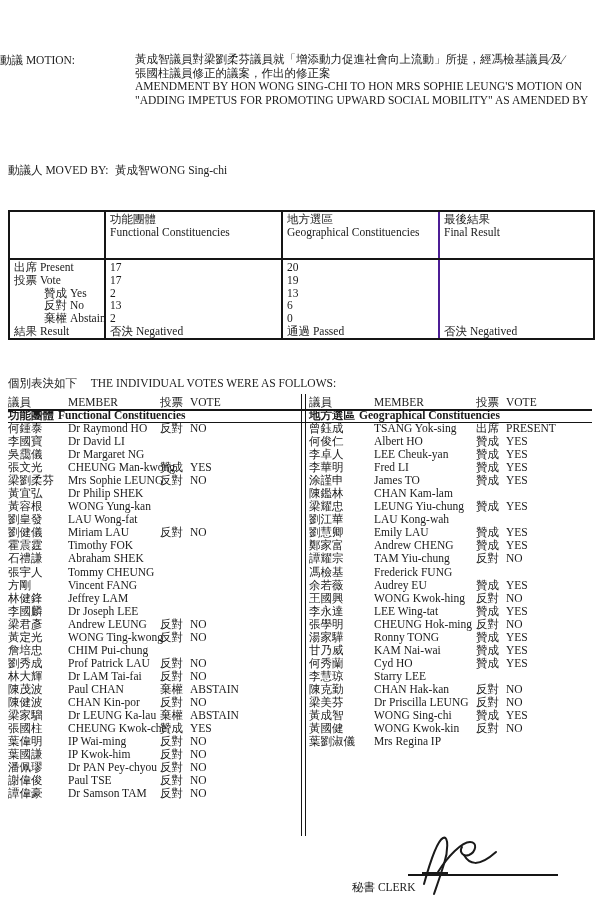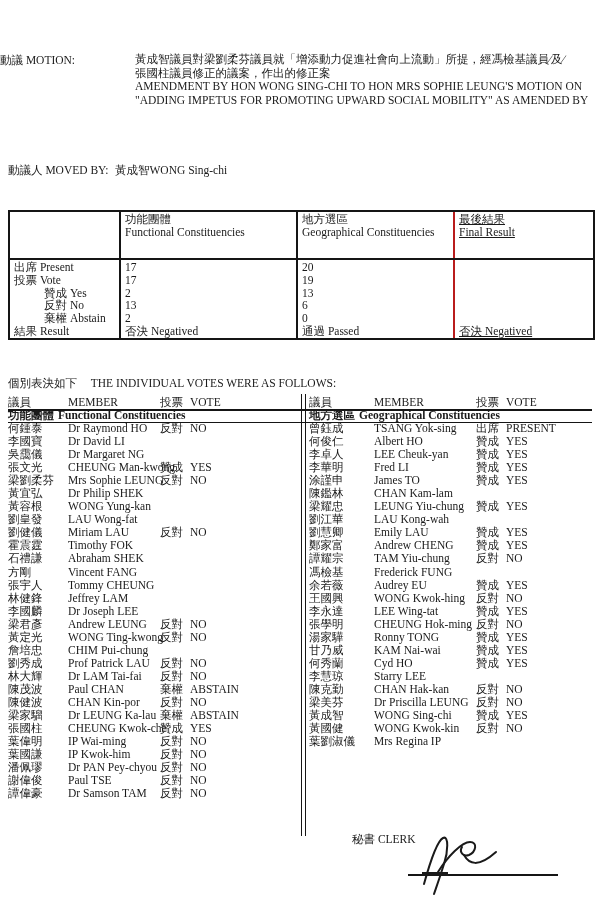--- a/index.html
+++ b/index.html
@@ -15,24 +15,24 @@
   .motion-lines{width:482px;}
   .mline{line-height:13.6px;height:13.6px;white-space:nowrap;margin-left:28px;}
   .movedby{position:absolute;top:163px;left:8px;white-space:nowrap;}
 
   
   .sumtable{position:absolute;top:210px;left:8px;width:583px;border:2px solid #151515;}
   .sumrow{display:flex;}
   .sum-header{border-bottom:2px solid #151515;height:46px;}
   .sum-body{height:78px;}
   .scol{padding:1px 4px 0 4px;box-sizing:border-box;}
-  .sc0{width:109px;}
+  .sc0{width:94px;}
   .sc1{width:177px;border-left:2px solid #151515;}
   .sc2{width:157px;border-left:2px solid #151515;}
-  .sc3{flex:1;border-left:2px solid #b91c1c;text-decoration:underline;}
+  .sc3{flex:1;border-left:2px solid #4c1d95;}
   .schead{line-height:13px;white-space:nowrap;}
   .sline{line-height:12.8px;height:12.8px;white-space:nowrap;}
   .sline.indent{padding-left:30px;}
 
   
   .indiv-intro{position:absolute;top:376px;left:8px;white-space:nowrap;}
   .intro-cn{display:inline-block;width:80px;}
   .indiv{position:absolute;top:394px;left:8px;width:584px;height:460px;}
   .hline1{position:absolute;top:15px;left:0;width:584px;border-top:2px solid #151515;}
   .hline2{position:absolute;top:28px;left:0;width:584px;border-top:1.5px solid #151515;}
@@ -43,21 +43,21 @@
   .half-right{left:301px;width:283px;}
   .mhead{display:flex;height:15px;line-height:14px;align-items:center;}
   .msec{height:13px;line-height:13px;font-weight:bold;white-space:nowrap;}
   .msec .sec-en{margin-left:4px;}
   .mrow{display:flex;height:13.05px;line-height:13.05px;}
   .mc{white-space:nowrap;overflow:visible;}
   .half-left  .c1{width:60px;}  .half-left  .c2{width:92px;}  .half-left  .c3{width:30px;}  .half-left  .c4{flex:1;}
   .half-right .c1{width:65px;}  .half-right .c2{width:102px;} .half-right .c3{width:30px;}  .half-right .c4{flex:1;}
 
   
-  .clerk{position:absolute;top:832px;left:352px;white-space:nowrap;}
+  .clerk{position:absolute;top:880px;left:352px;white-space:nowrap;}
   .sigline{position:absolute;top:874px;left:408px;width:150px;border-top:2px solid #151515;}
   .signature{position:absolute;top:828px;left:408px;width:100px;height:72px;overflow:visible;}
 </style>
 </head>
 <body>
 
 <div class="page">
 
 
   <div class="motion">
@@ -207,28 +207,28 @@
             <span class="mc c3"></span>
             <span class="mc c4"></span>
           </div>
           <div class="mrow">
             <span class="mc c1">石禮謙</span>
             <span class="mc c2">Abraham SHEK</span>
             <span class="mc c3"></span>
             <span class="mc c4"></span>
           </div>
           <div class="mrow">
+            <span class="mc c1">張宇人</span>
+            <span class="mc c2">Tommy CHEUNG</span>
+            <span class="mc c3"></span>
+            <span class="mc c4"></span>
+          </div>
+          <div class="mrow">
             <span class="mc c1">方剛</span>
             <span class="mc c2">Vincent FANG</span>
-            <span class="mc c3"></span>
-            <span class="mc c4"></span>
-          </div>
-          <div class="mrow">
-            <span class="mc c1">張宇人</span>
-            <span class="mc c2">Tommy CHEUNG</span>
             <span class="mc c3"></span>
             <span class="mc c4"></span>
           </div>
           <div class="mrow">
             <span class="mc c1">林健鋒</span>
             <span class="mc c2">Jeffrey LAM</span>
             <span class="mc c3"></span>
             <span class="mc c4"></span>
           </div>
           <div class="mrow">

